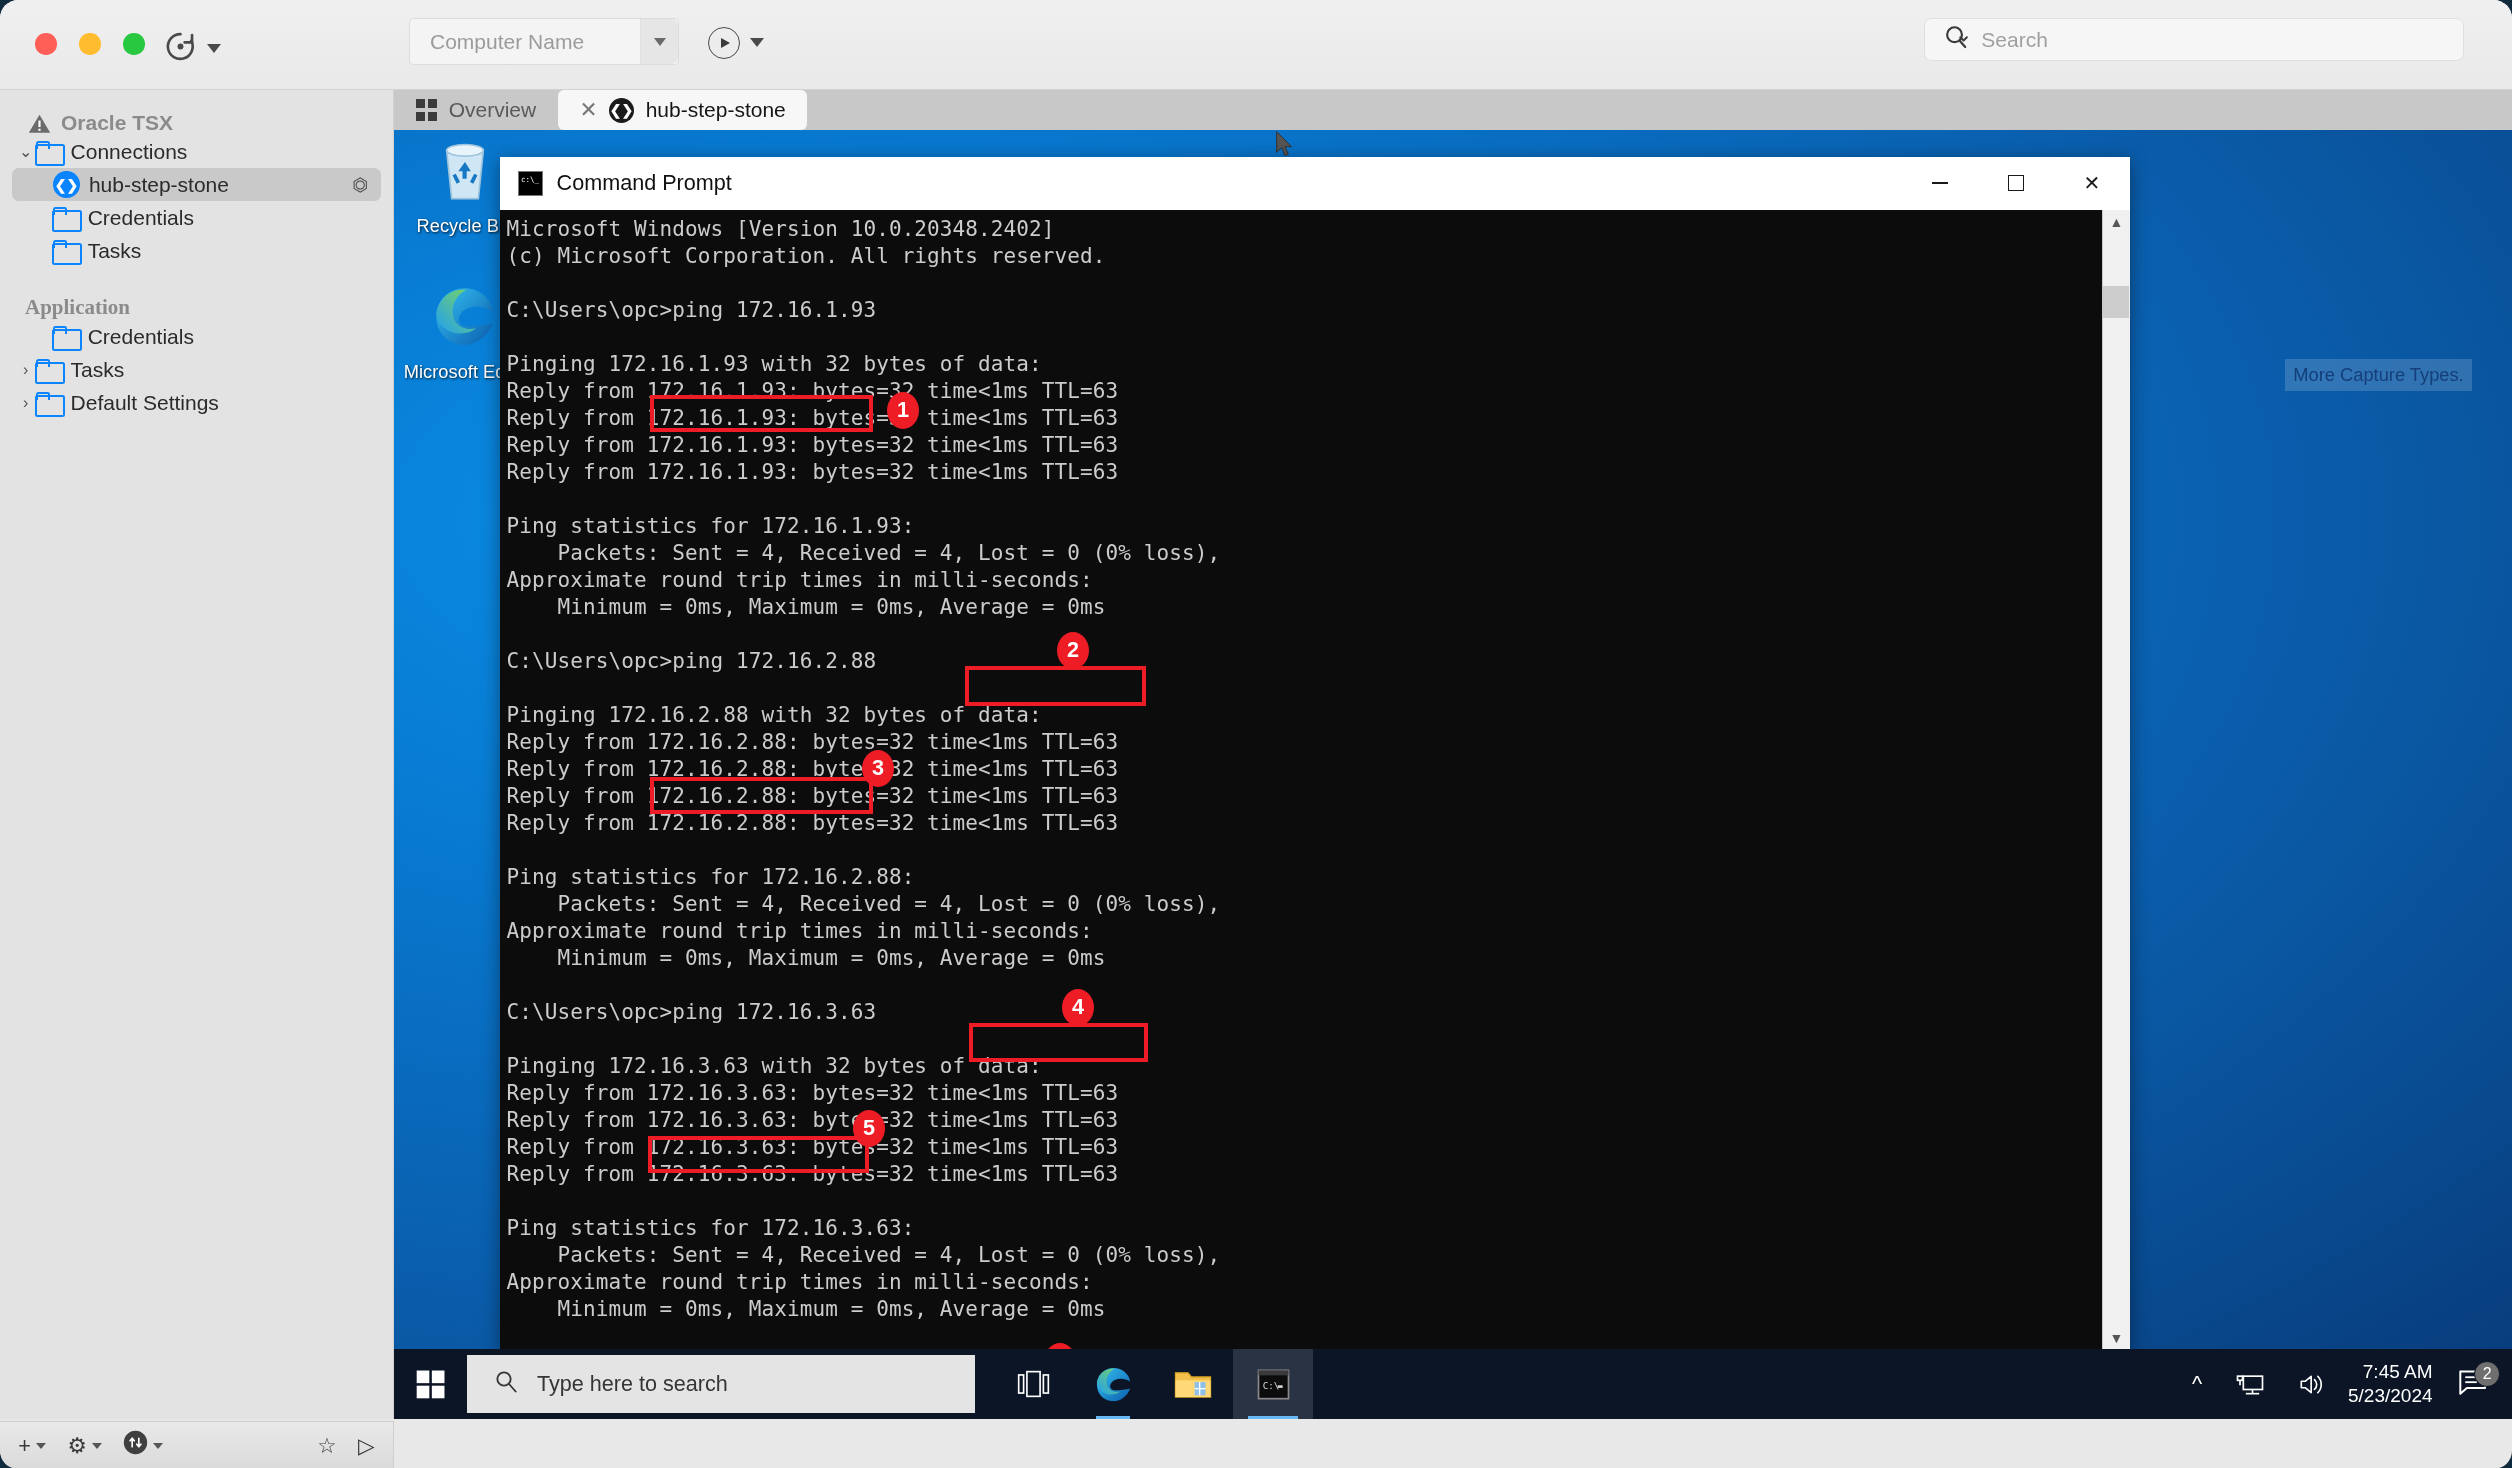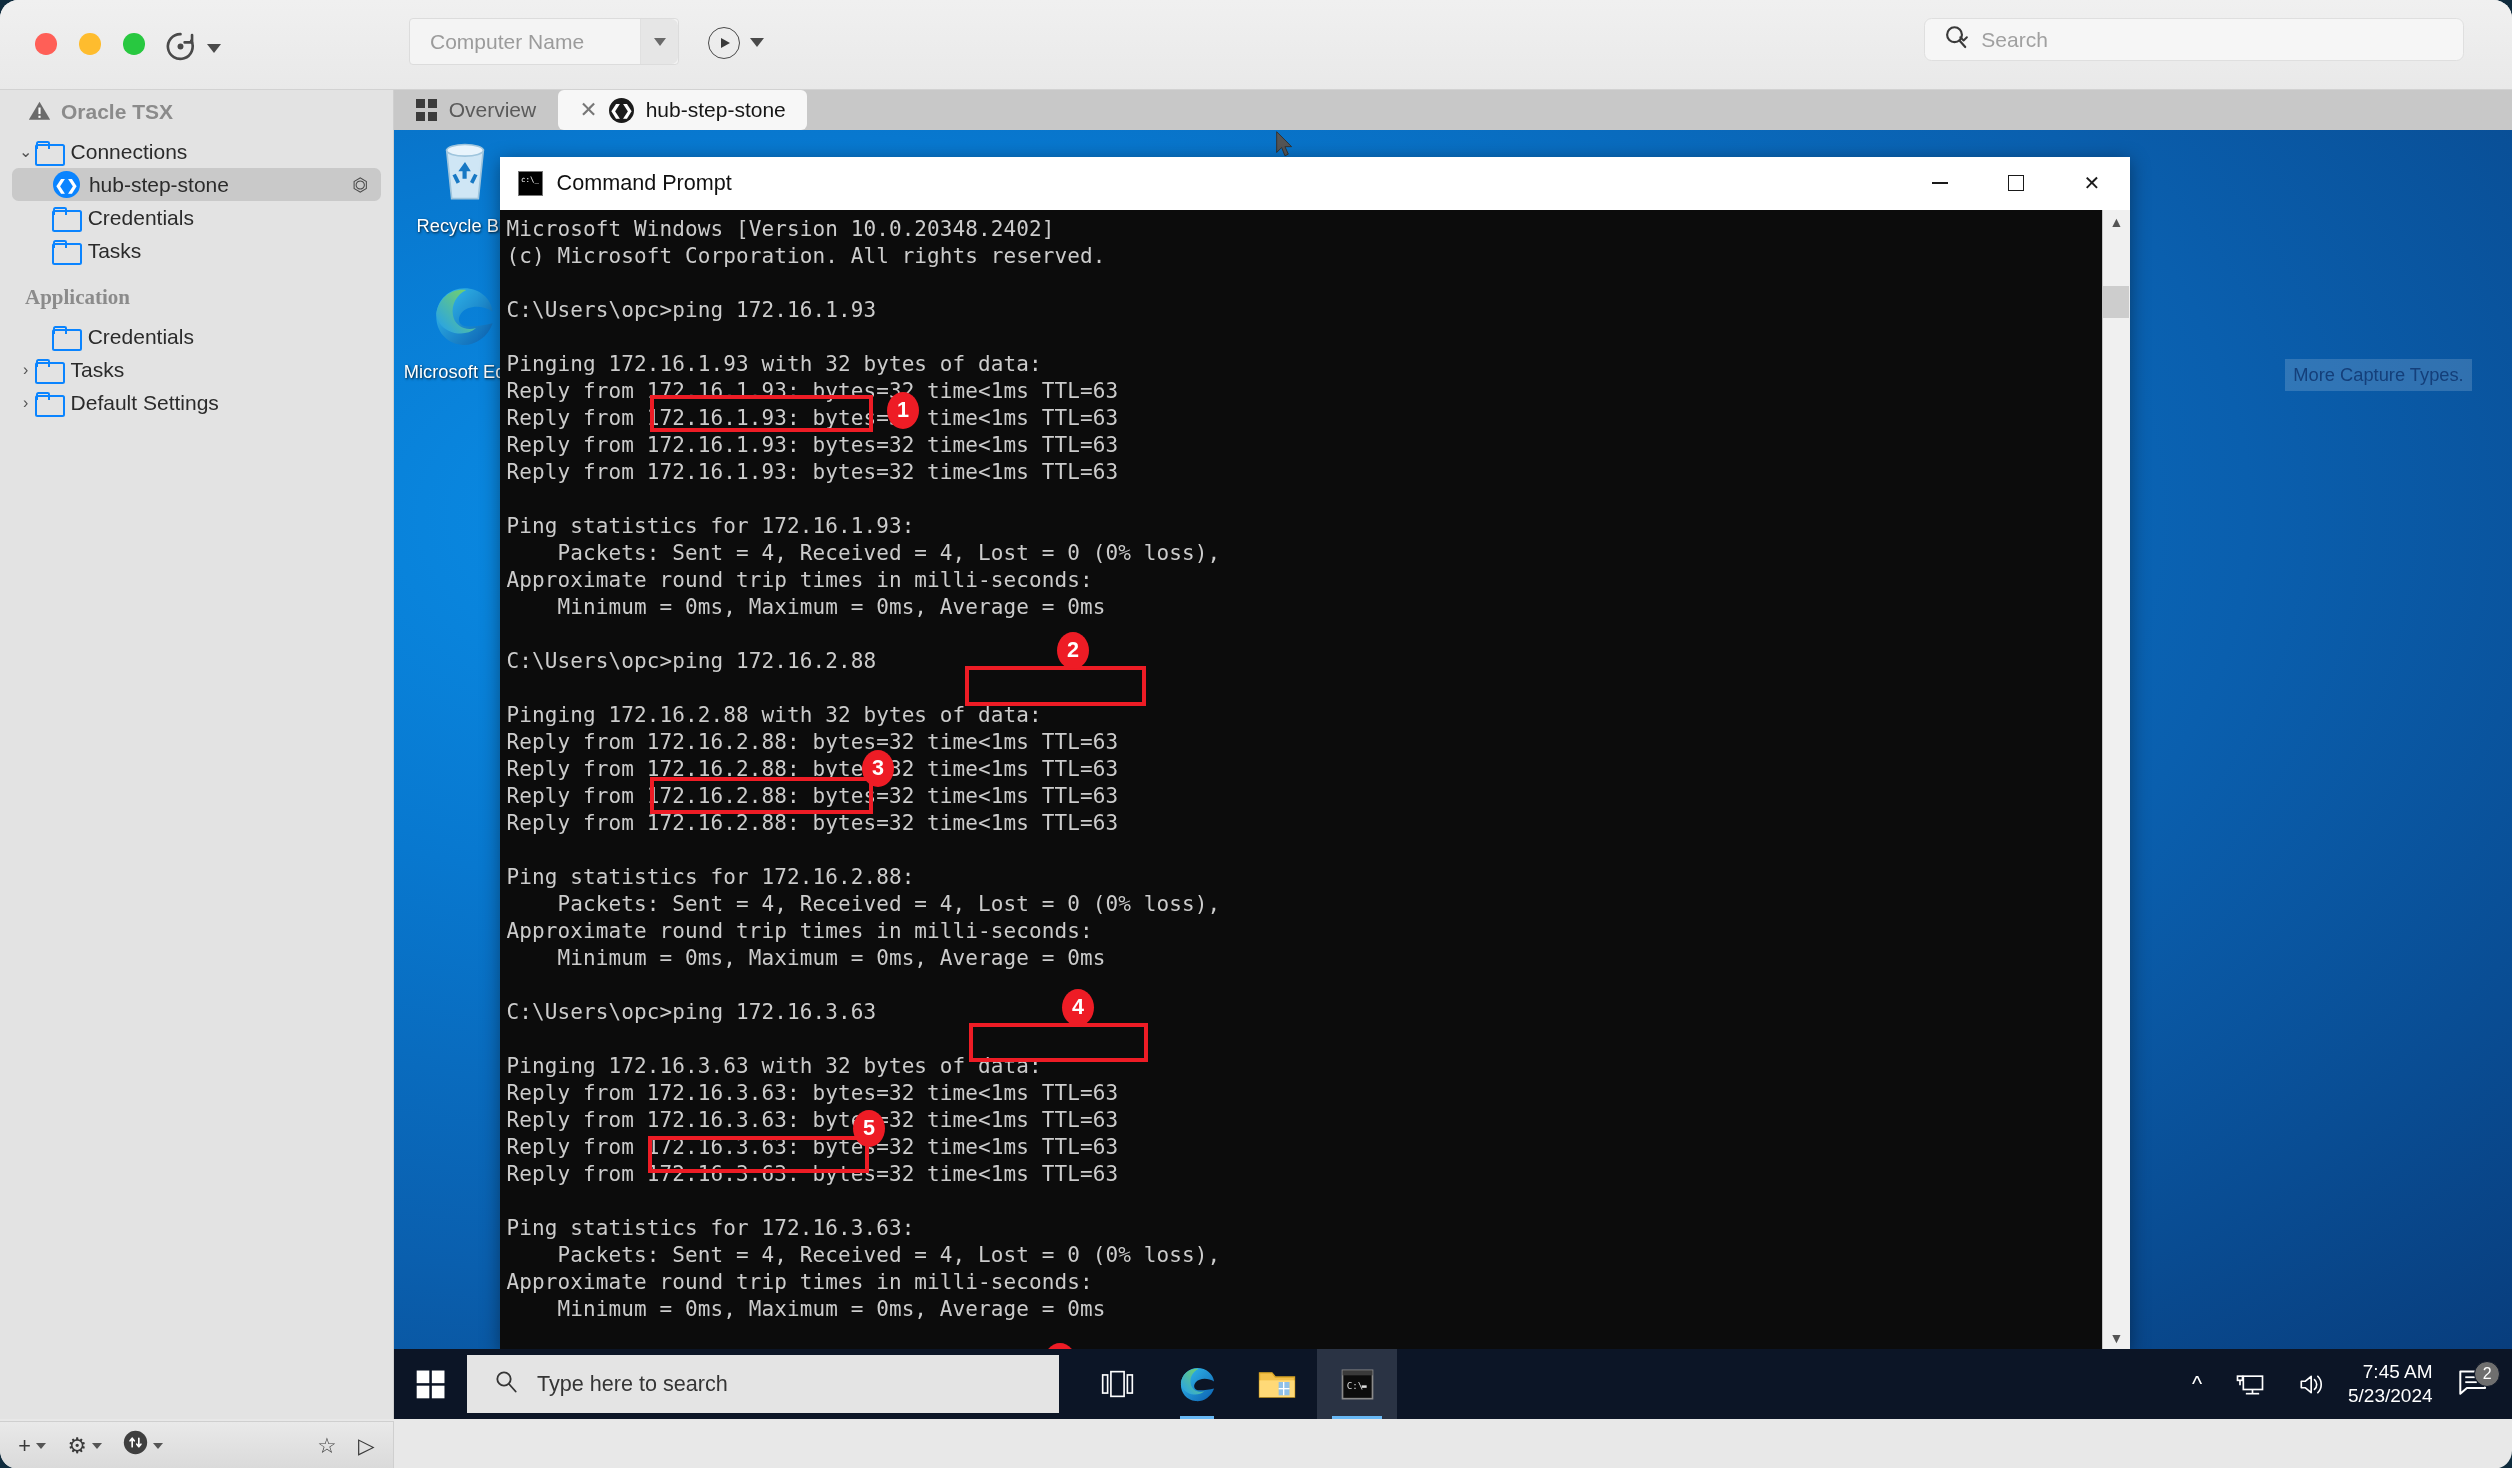--- a/index.html
+++ b/index.html
@@ -116,21 +116,21 @@
   .sidebar {
     position: absolute; left: 0; top: 90px;
     width: 394px; height: 1329px;
     background: #e3e3e3;
     border-right: 0.8px solid #cfcfcf;
   }
   .side-section-header {
     font-size: 21px; font-weight: bold;
     color: #8b8b8b;
     padding: 0 0 0 28px;
-    display: flex; align-items: flex-start; gap: 10px;
+    display: flex; align-items: flex-end; gap: 10px;
     height: 35px;
   }
   .side-row {
     height: 33px;
     display: flex; align-items: center;
     font-size: 21px; color: #2b2b2b;
     padding-left: 16.6px;
     position: relative;
   }
   .side-row.selected {
@@ -371,21 +371,21 @@
     position: absolute; left: 0; bottom: 0;
     width: 2118px; height: 70px;
     background: #0c1526;
     display: flex; align-items: center;
   }
   .tb-start {
     width: 73px; height: 70px;
     display: flex; align-items: center; justify-content: center;
   }
   .tb-search {
-    width: 592px; height: 58px;
+    width: 508px; height: 58px;
     background: #e4e4e4;
     display: flex; align-items: center;
     padding-left: 26.6px; gap: 18.3px;
     font-size: 21.6px; color: #353535;
   }
   .tb-icons { display: flex; align-items: center; gap: 0; margin-left: 18.3px; }
   .tb-btn {
     width: 80px; height: 70px;
     display: flex; align-items: center; justify-content: center;
     position: relative;

